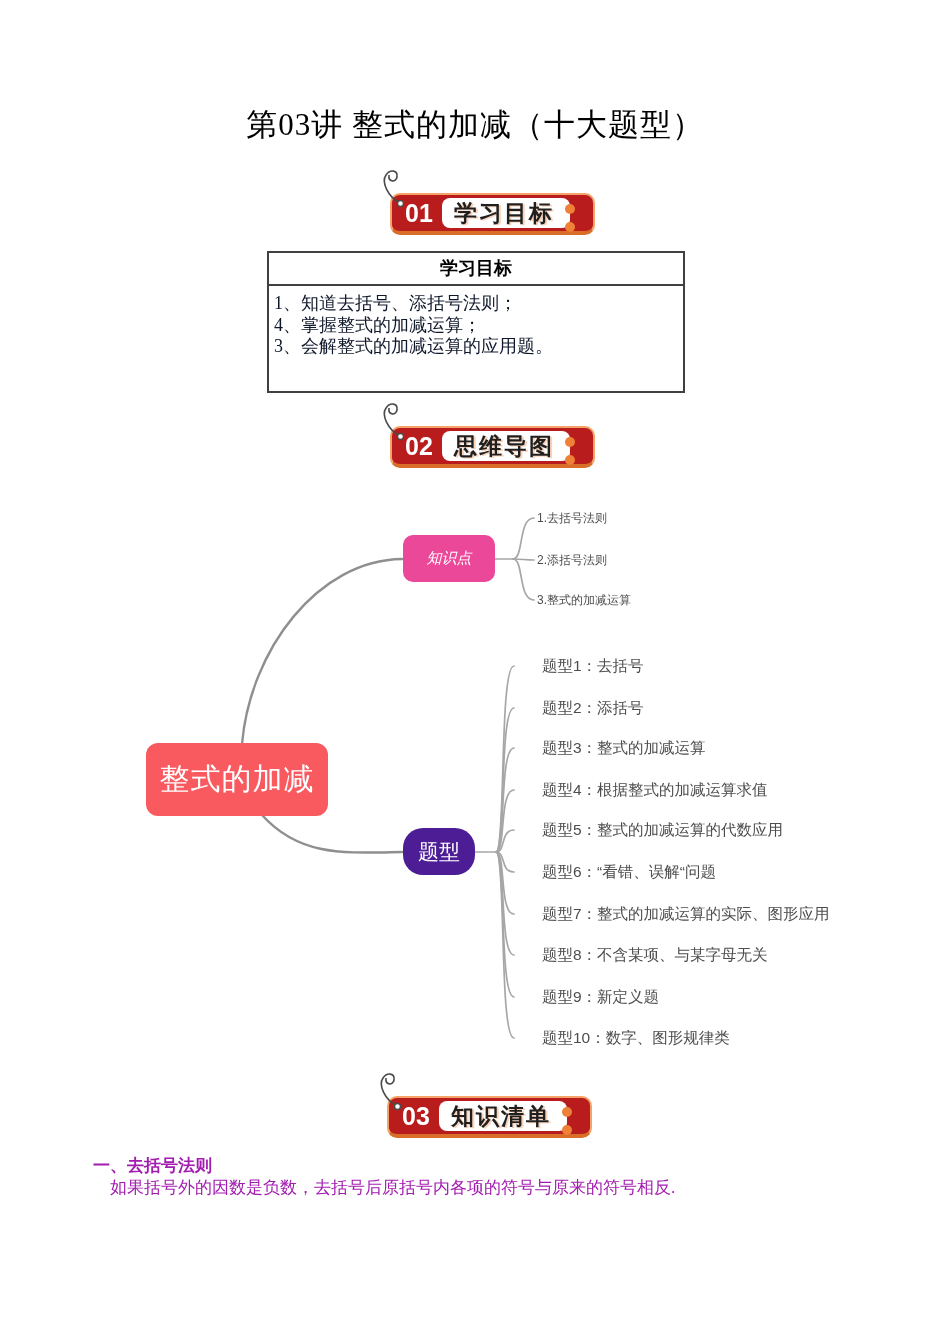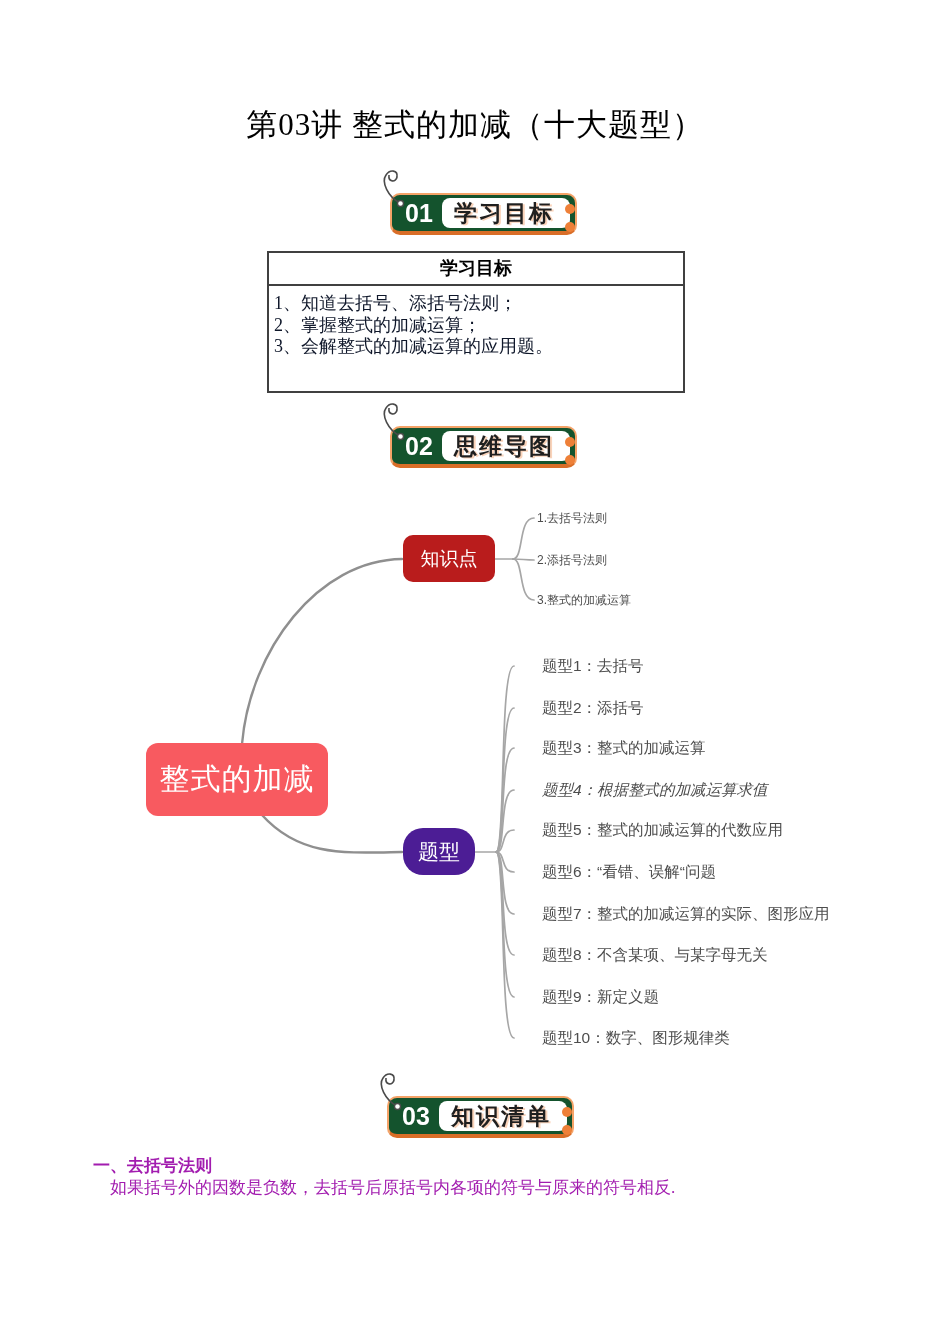--- a/index.html
+++ b/index.html
@@ -10,22 +10,22 @@
 
   
   #doc-title {
     top:104px; left:0; width:950px; text-align:center;
     font-family:"Liberation Serif","DejaVu Serif",serif;
     font-weight:normal; font-size:31px; color:#000; letter-spacing:1px;
   }
 
   
   .badge { height:42px; display:flex; align-items:stretch;
-    background:#14532d; border-radius:10px; border:2px solid #F5A368;
-    border-bottom:4px solid #D96E28; padding:3px 5px 3px 4px; }
+    background:#b91c1c; border-radius:10px; border:2px solid #F5A368;
+    border-bottom:4px solid #D96E28; padding:3px 23px 3px 4px; }
   .badge-num { width:46px; display:flex; align-items:center; justify-content:center;
     color:#ffffff; font-weight:bold; font-size:25px; }
   .badge-label-wrap { position:relative; background:#ffffff; border-radius:8px;
     display:flex; align-items:center; padding:0 16px 0 12px; }
   .badge-label { font-size:23px; font-weight:bold; color:#1f1f1f;
     letter-spacing:2px; text-shadow:2px 1px 0 rgba(238,128,56,0.35); }
   .notch { position:absolute; right:-5px; width:10px; height:10px; border-radius:50%;
     background:#EE8038; }
   .notch.n1 { top:6px; } .notch.n2 { top:24px; }
   .curl { position:absolute; left:-13px; top:-27px; }
@@ -38,21 +38,21 @@
   #goals-table .tbody { padding:7px 6px 33px 5px; }
   #goals-table .trow { font-size:18px; line-height:21.5px; color:#0f172a; }
 
   
   #mindmap-svg { left:0; top:0; width:950px; height:1344px; }
   .mm-node { display:flex; align-items:center; justify-content:center;
     color:#ffffff; }
   #node-root { left:146px; top:743px; width:182px; height:73px;
     background:#F85A60; border-radius:12px; font-size:30px; letter-spacing:1px; }
   #node-knowledge { left:403px; top:535px; width:92px; height:47px;
-    background:#b91c1c; border-radius:10px; font-size:19px; }
+    background:#ec4899; border-radius:10px; font-size:15px;font-style:italic; }
   #node-types { left:403px; top:828px; width:72px; height:47px;
     background:#4c1d95; border-radius:20px; font-size:21px; }
   .mm-leaf { height:22px; line-height:22px; font-size:12px; color:#4d4d4d; white-space:nowrap; }
   .k-leaf { left:537px; }
   .t-leaf { left:542px; font-size:15.5px; }
 
   
   #knowledge-section { left:93px; top:1155px; width:600px;
     font-family:"Liberation Serif","DejaVu Serif",serif; color:#a21caf; }
   #knowledge-section .ks-heading { font-weight:bold; font-size:17px; line-height:22px; }
@@ -75,21 +75,21 @@
       <span class="notch n1"></span>
       <span class="notch n2"></span>
     </div>
   </div>
 </div>
 
 <div id="goals-table" class="abs">
   <div class="thead">学习目标</div>
   <div class="tbody">
     <div class="trow">1、知道去括号、添括号法则；</div>
-    <div class="trow">2、掌握整式的加减运算；</div>
+    <div class="trow">4、掌握整式的加减运算；</div>
     <div class="trow">3、会解整式的加减运算的应用题。</div>
   </div>
 </div>
 
 <div class="abs" style="left:390px; top:426px;">
   <svg class="curl" width="36" height="42" viewBox="0 0 36 42">
     <path d="M23,37 C11,31 4,16 9,9 C13,3 21,4 20,11 C19,17 11,16 12,9" stroke="#4a4a4a" stroke-width="1.6" fill="none"></path>
     <circle cx="23.5" cy="37.5" r="3" fill="#ffffff" stroke="#4a4a4a" stroke-width="1.4"></circle>
   </svg>
   <div class="badge">
@@ -130,21 +130,21 @@
 <div id="node-knowledge" class="abs mm-node">知识点</div>
 <div id="node-types" class="abs mm-node">题型</div>
 
 <div class="abs mm-leaf k-leaf" style="top:507px;">1.去括号法则</div>
 <div class="abs mm-leaf k-leaf" style="top:549px;">2.添括号法则</div>
 <div class="abs mm-leaf k-leaf" style="top:589px;">3.整式的加减运算</div>
 
 <div class="abs mm-leaf t-leaf" style="top:655px;">题型1：去括号</div>
 <div class="abs mm-leaf t-leaf" style="top:697px;">题型2：添括号</div>
 <div class="abs mm-leaf t-leaf" style="top:737px;">题型3：整式的加减运算</div>
-<div class="abs mm-leaf t-leaf" style="top:779px;font-style:italic;">题型4：根据整式的加减运算求值</div>
+<div class="abs mm-leaf t-leaf" style="top:779px;">题型4：根据整式的加减运算求值</div>
 <div class="abs mm-leaf t-leaf" style="top:819px;">题型5：整式的加减运算的代数应用</div>
 <div class="abs mm-leaf t-leaf" style="top:861px;">题型6：“看错、误解“问题</div>
 <div class="abs mm-leaf t-leaf" style="top:903px;">题型7：整式的加减运算的实际、图形应用</div>
 <div class="abs mm-leaf t-leaf" style="top:944px;">题型8：不含某项、与某字母无关</div>
 <div class="abs mm-leaf t-leaf" style="top:986px;">题型9：新定义题</div>
 <div class="abs mm-leaf t-leaf" style="top:1027px;">题型10：数字、图形规律类</div>
 
 <div class="abs" style="left:387px; top:1096px;">
   <svg class="curl" width="36" height="42" viewBox="0 0 36 42">
     <path d="M23,37 C11,31 4,16 9,9 C13,3 21,4 20,11 C19,17 11,16 12,9" stroke="#4a4a4a" stroke-width="1.6" fill="none"></path>

